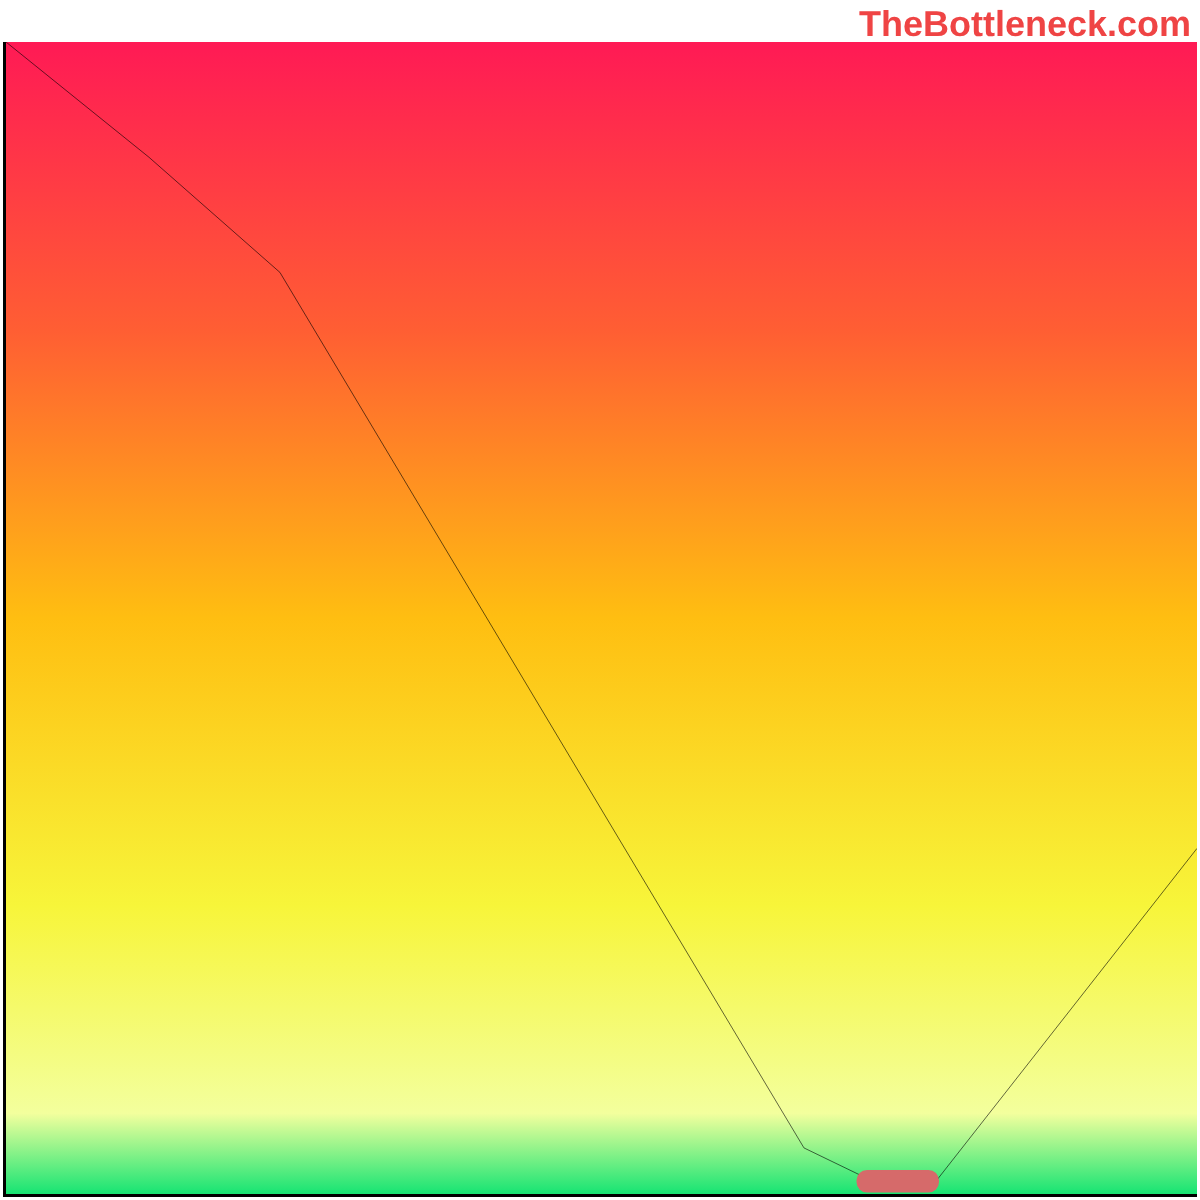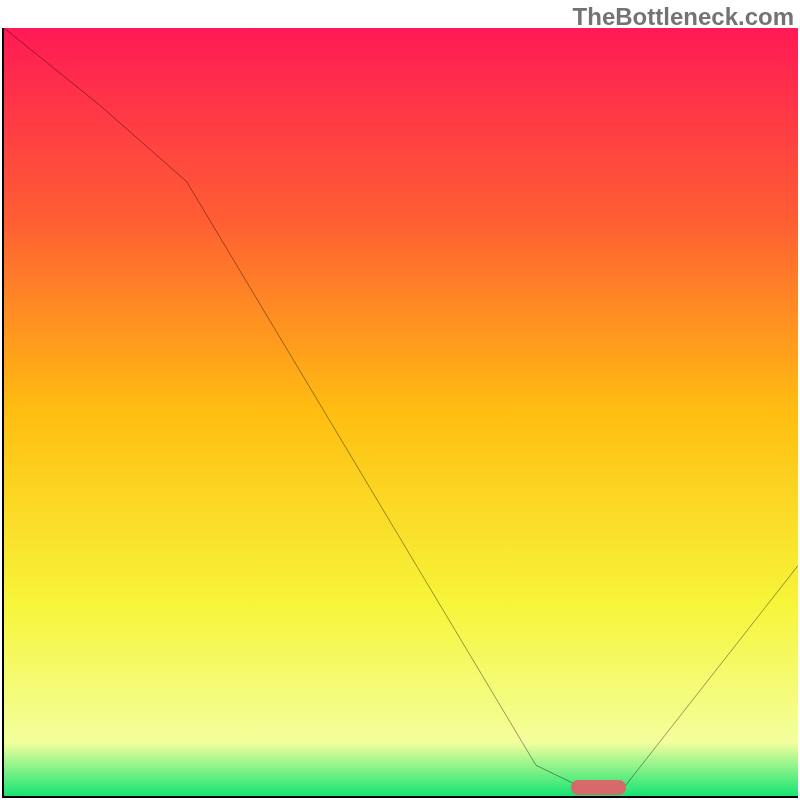--- a/index.html
+++ b/index.html
@@ -40,21 +40,21 @@
     height: 14px;
     border-radius: 7px;
   }
   .watermark {
     position: absolute;
     top: 3px;
     right: 6px;
     font-family: Arial, Helvetica, sans-serif;
     font-size: 24px;
     font-weight: bold;
-    color: #737373;
+    color: #ef4444;
   }
 </style>
 </head>
 <body>
 
 <div class="watermark">TheBottleneck.com</div>
 
 <div class="frame">
   <div class="gradient" style="background: linear-gradient(rgb(255, 26, 85) 0%, rgb(255, 94, 51) 25%, rgb(255, 190, 17) 50%, rgb(247, 245, 58) 75%, rgb(243, 255, 157) 93%, rgb(22, 228, 115) 100%);"></div>
   <svg class="curve" viewBox="0 0 100 100" preserveAspectRatio="none">

